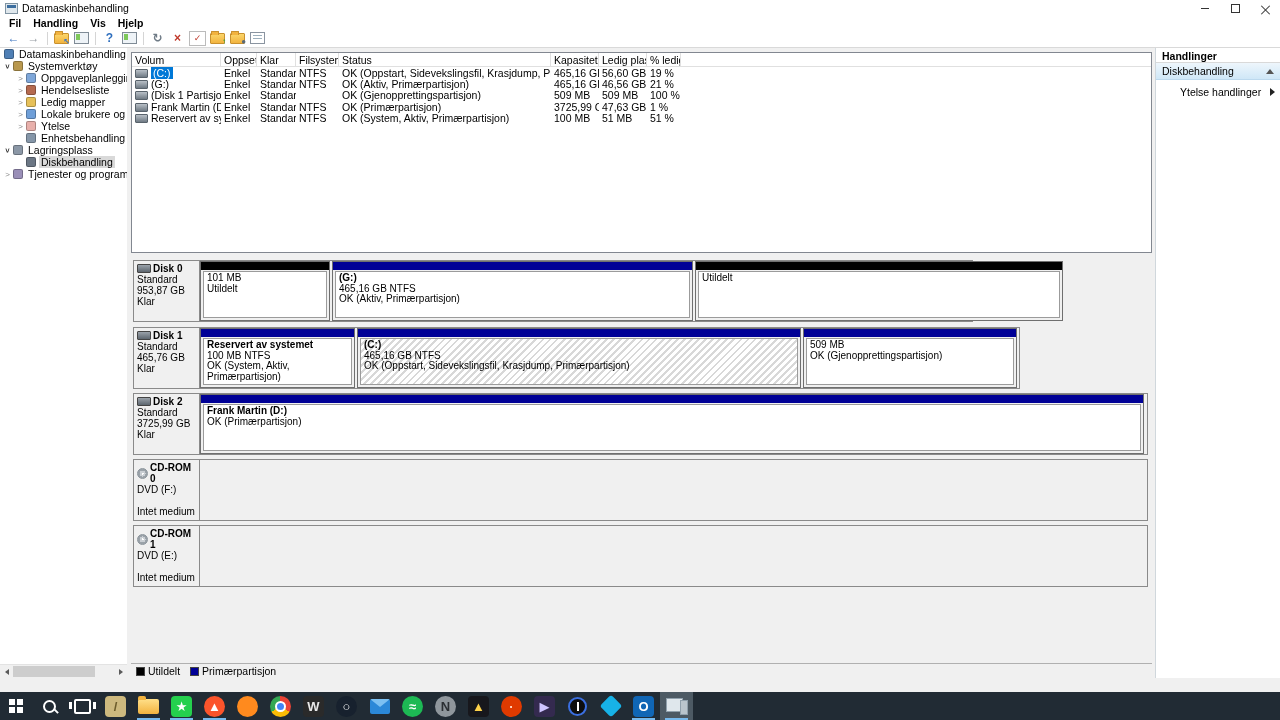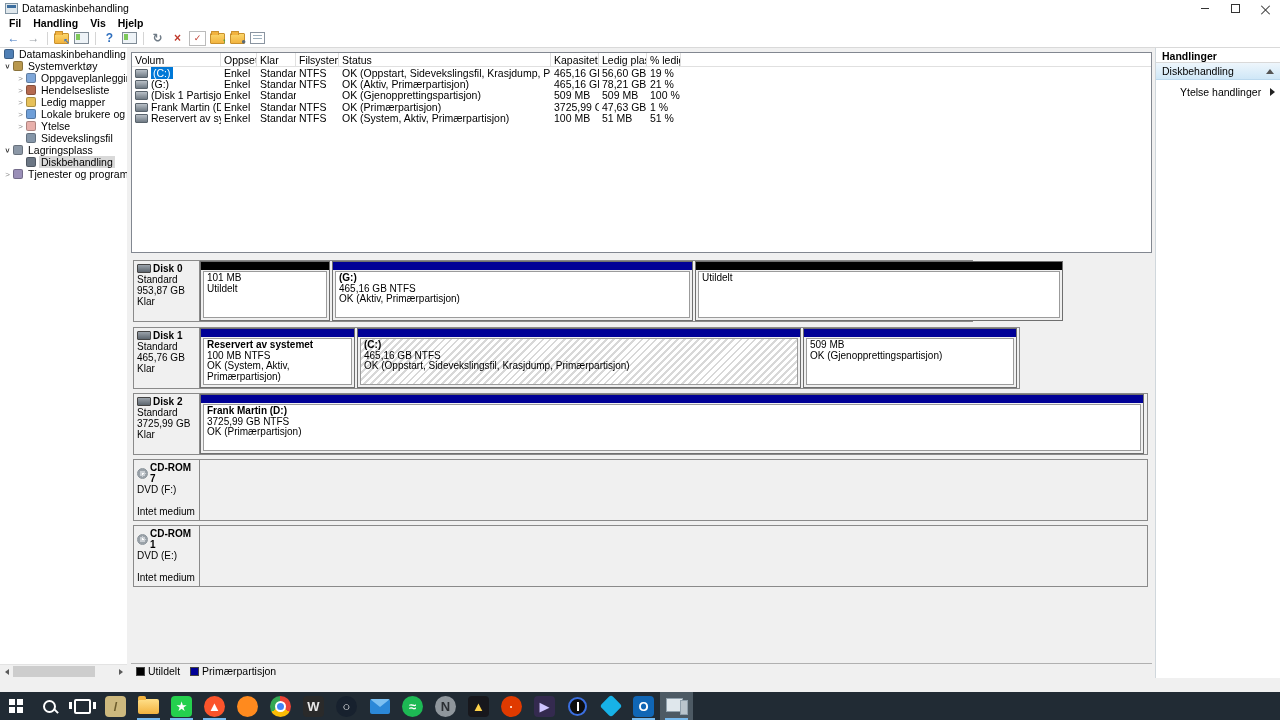--- a/index.html
+++ b/index.html
@@ -214,21 +214,21 @@
         <span class="tlabel">Lokale brukere og grupper</span>
       </div>
       <div class="tree-row" style="padding-left: 16px;">
         <span class="exp collapsed">&gt;</span>
         <span class="ticon" style="background: rgb(232, 176, 171);"></span>
         <span class="tlabel">Ytelse</span>
       </div>
       <div class="tree-row" style="padding-left: 16px;">
         <span class="exp-ph"></span>
         <span class="ticon" style="background: rgb(133, 150, 168);"></span>
-        <span class="tlabel">Sidevekslingsfil</span>
+        <span class="tlabel">Enhetsbehandling</span>
       </div>
       <div class="tree-row" style="padding-left: 3px;">
         <span class="exp expanded">&gt;</span>
         <span class="ticon" style="background: rgb(139, 151, 166);"></span>
         <span class="tlabel">Lagringsplass</span>
       </div>
       <div class="tree-row" style="padding-left: 16px;">
         <span class="exp-ph"></span>
         <span class="ticon" style="background: rgb(107, 118, 132);"></span>
         <span class="tlabel sel">Diskbehandling</span>
@@ -273,21 +273,21 @@
             <span class="vc" style="width: 48px;">56,60 GB</span>
             <span class="vc" style="width: 34px;">19 %</span>
           </div>
           <div class="vrow">
             <span class="vc" style="width: 89px;"><span class="volicon"></span><span>(G:)</span></span>
             <span class="vc" style="width: 36px;">Enkel</span>
             <span class="vc" style="width: 39px;">Standard</span>
             <span class="vc" style="width: 43px;">NTFS</span>
             <span class="vc" style="width: 212px;">OK (Aktiv, Primærpartisjon)</span>
             <span class="vc" style="width: 48px;">465,16 GB</span>
-            <span class="vc" style="width: 48px;">78,21 GB</span>
+            <span class="vc" style="width: 48px;">46,56 GB</span>
             <span class="vc" style="width: 34px;">21 %</span>
           </div>
           <div class="vrow">
             <span class="vc" style="width: 89px;"><span class="volicon"></span><span>(Disk 1 Partisjon 3)</span></span>
             <span class="vc" style="width: 36px;">Enkel</span>
             <span class="vc" style="width: 39px;">Standard</span>
             <span class="vc" style="width: 43px;"></span>
             <span class="vc" style="width: 212px;">OK (Gjenopprettingspartisjon)</span>
             <span class="vc" style="width: 48px;">509 MB</span>
             <span class="vc" style="width: 48px;">509 MB</span>
@@ -394,31 +394,30 @@
             </div>
             <div class="dl">Standard</div>
             <div class="dl">3725,99 GB</div>
             <div class="dl">Klar</div>
           </div>
           <div class="parts">
             <div class="part" style="width: 944px;">
               <div class="pbar" style="background: rgb(0, 0, 150);"></div>
               <div class="pbody">
                 <div class="pl b">Frank Martin  (D:)</div>
-                <div class="pl">3725,99 GB NTFS</div>
                 <div class="pl">OK (Primærpartisjon)</div>
               </div>
             </div>
           </div>
         </div>
         <div class="disk-row" style="top: 204px; width: 1015px;">
           <div class="disk-label">
             <div class="disk-title">
               <span class="cdrom-glyph"></span>
-              <b>CD-ROM 7</b>
+              <b>CD-ROM 0</b>
             </div>
             <div class="dl">DVD (F:)</div>
             <div class="dl">&nbsp;</div>
             <div class="dl">Intet medium</div>
           </div>
           <div class="parts">
             <div class="cd-empty"></div>
           </div>
         </div>
         <div class="disk-row" style="top: 270px; width: 1015px;">

